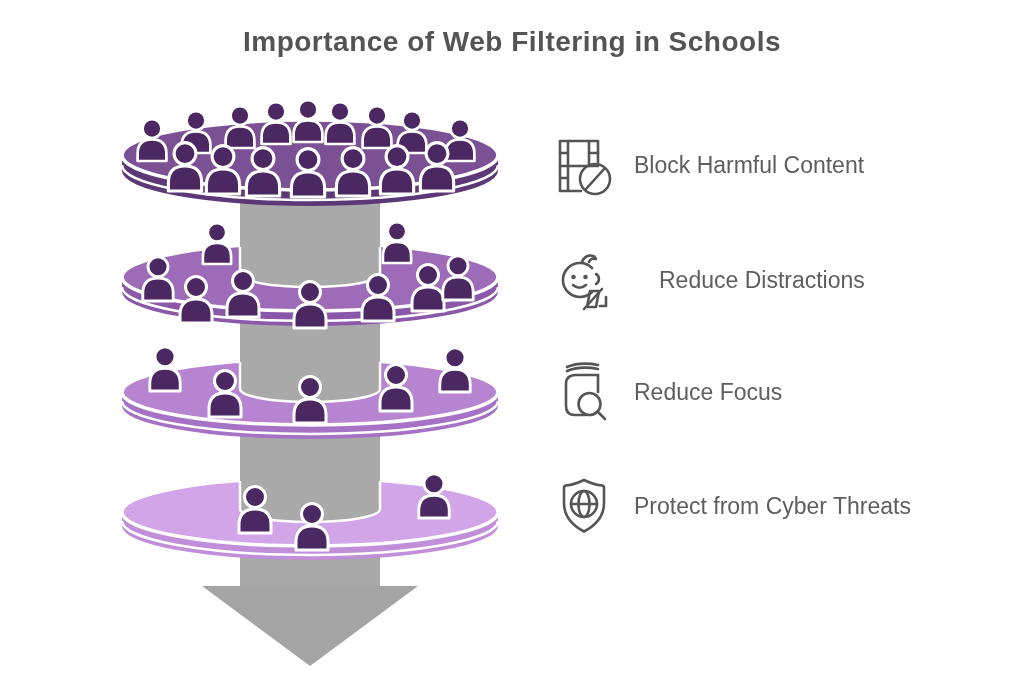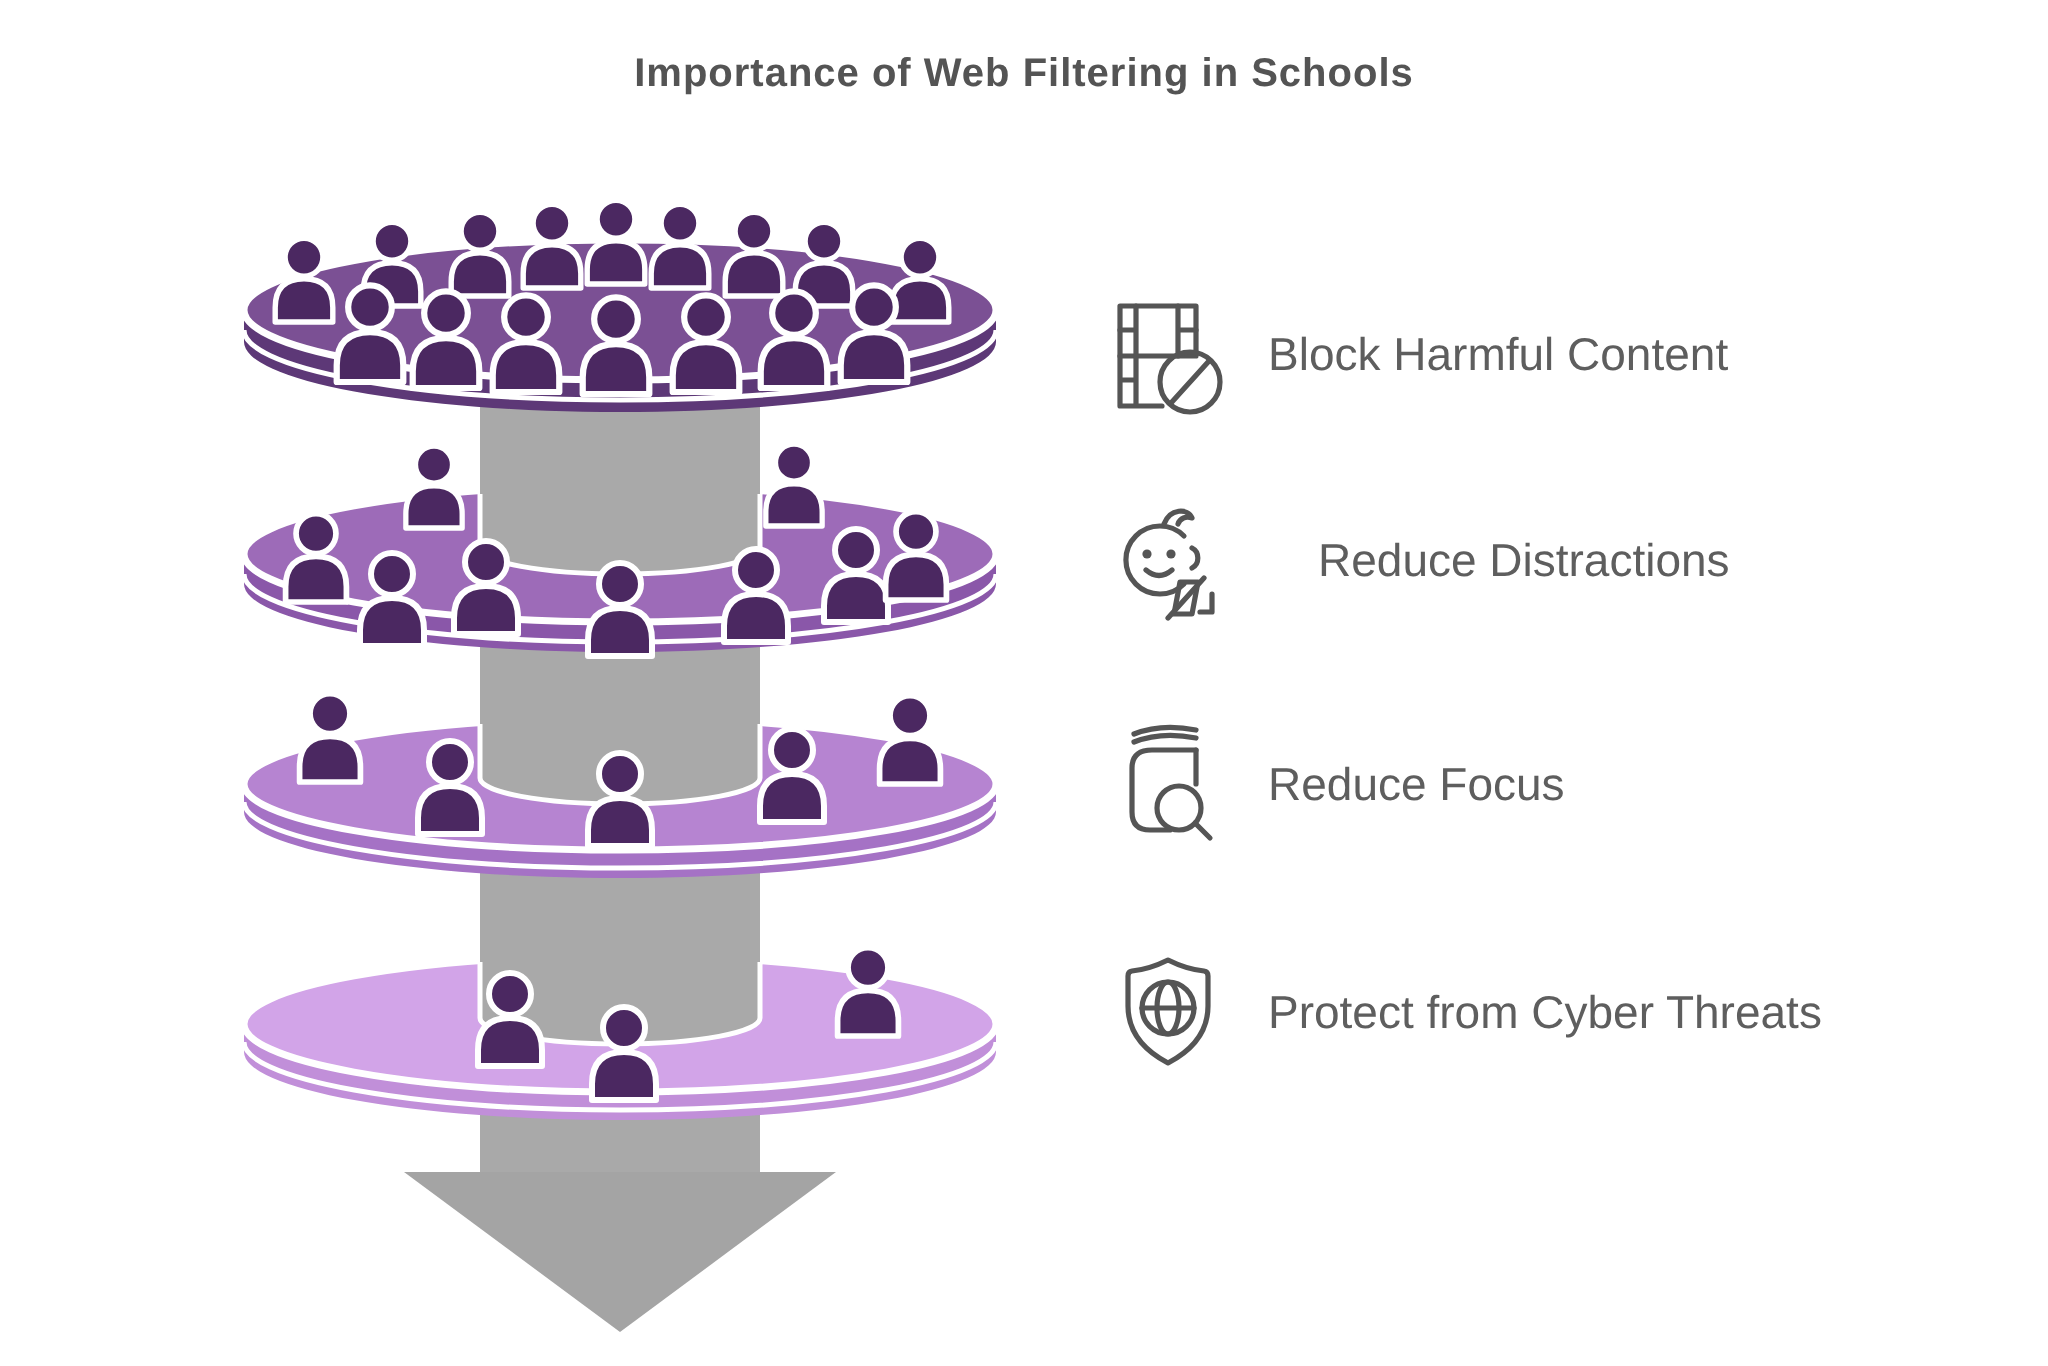--- a/index.html
+++ b/index.html
@@ -1,25 +1,25 @@
 <!DOCTYPE html>
 <html><head>
 <meta charset="utf-8">
 <style>
   html,body{margin:0;padding:0;background:#ffffff;}
   .stage{position:relative;width:1024px;height:683px;background:#ffffff;overflow:hidden;
          font-family:"Liberation Sans",sans-serif;}
   .title{position:absolute;top:26px;left:0;width:100%;text-align:center;
-         font-size:20px;font-weight:bold;color:#545454;letter-spacing:.5px;margin:0;}
+         font-size:28px;font-weight:bold;color:#545454;letter-spacing:.5px;margin:0;}
   .diagram-svg{position:absolute;left:0;top:0;}
   .benefits{position:absolute;left:552px;top:0;width:460px;}
   .benefit{position:absolute;display:flex;align-items:center;gap:18px;height:66px;}
   .benefit .bicon{width:64px;height:64px;flex:0 0 64px;}
   .benefit .blabel{font-size:23px;color:#5e5e5e;white-space:nowrap;}
-  .b1{top:144px;justify-content:center;} .b2{top:247px;gap:43px;} .b3{top:359px;} .b4{top:473px;}
+  .b1{top:132px;justify-content:center;} .b2{top:247px;gap:43px;} .b3{top:359px;} .b4{top:473px;}
   .icon-svg{width:64px;height:64px;display:block;}
 </style>
 </head>
 <body>
 
 <div class="stage">
 
   <h1 class="title">Importance of Web Filtering in Schools</h1>
 
   <svg class="diagram-svg" width="1024" height="683" viewBox="0 0 1024 683" xmlns="http://www.w3.org/2000/svg">

